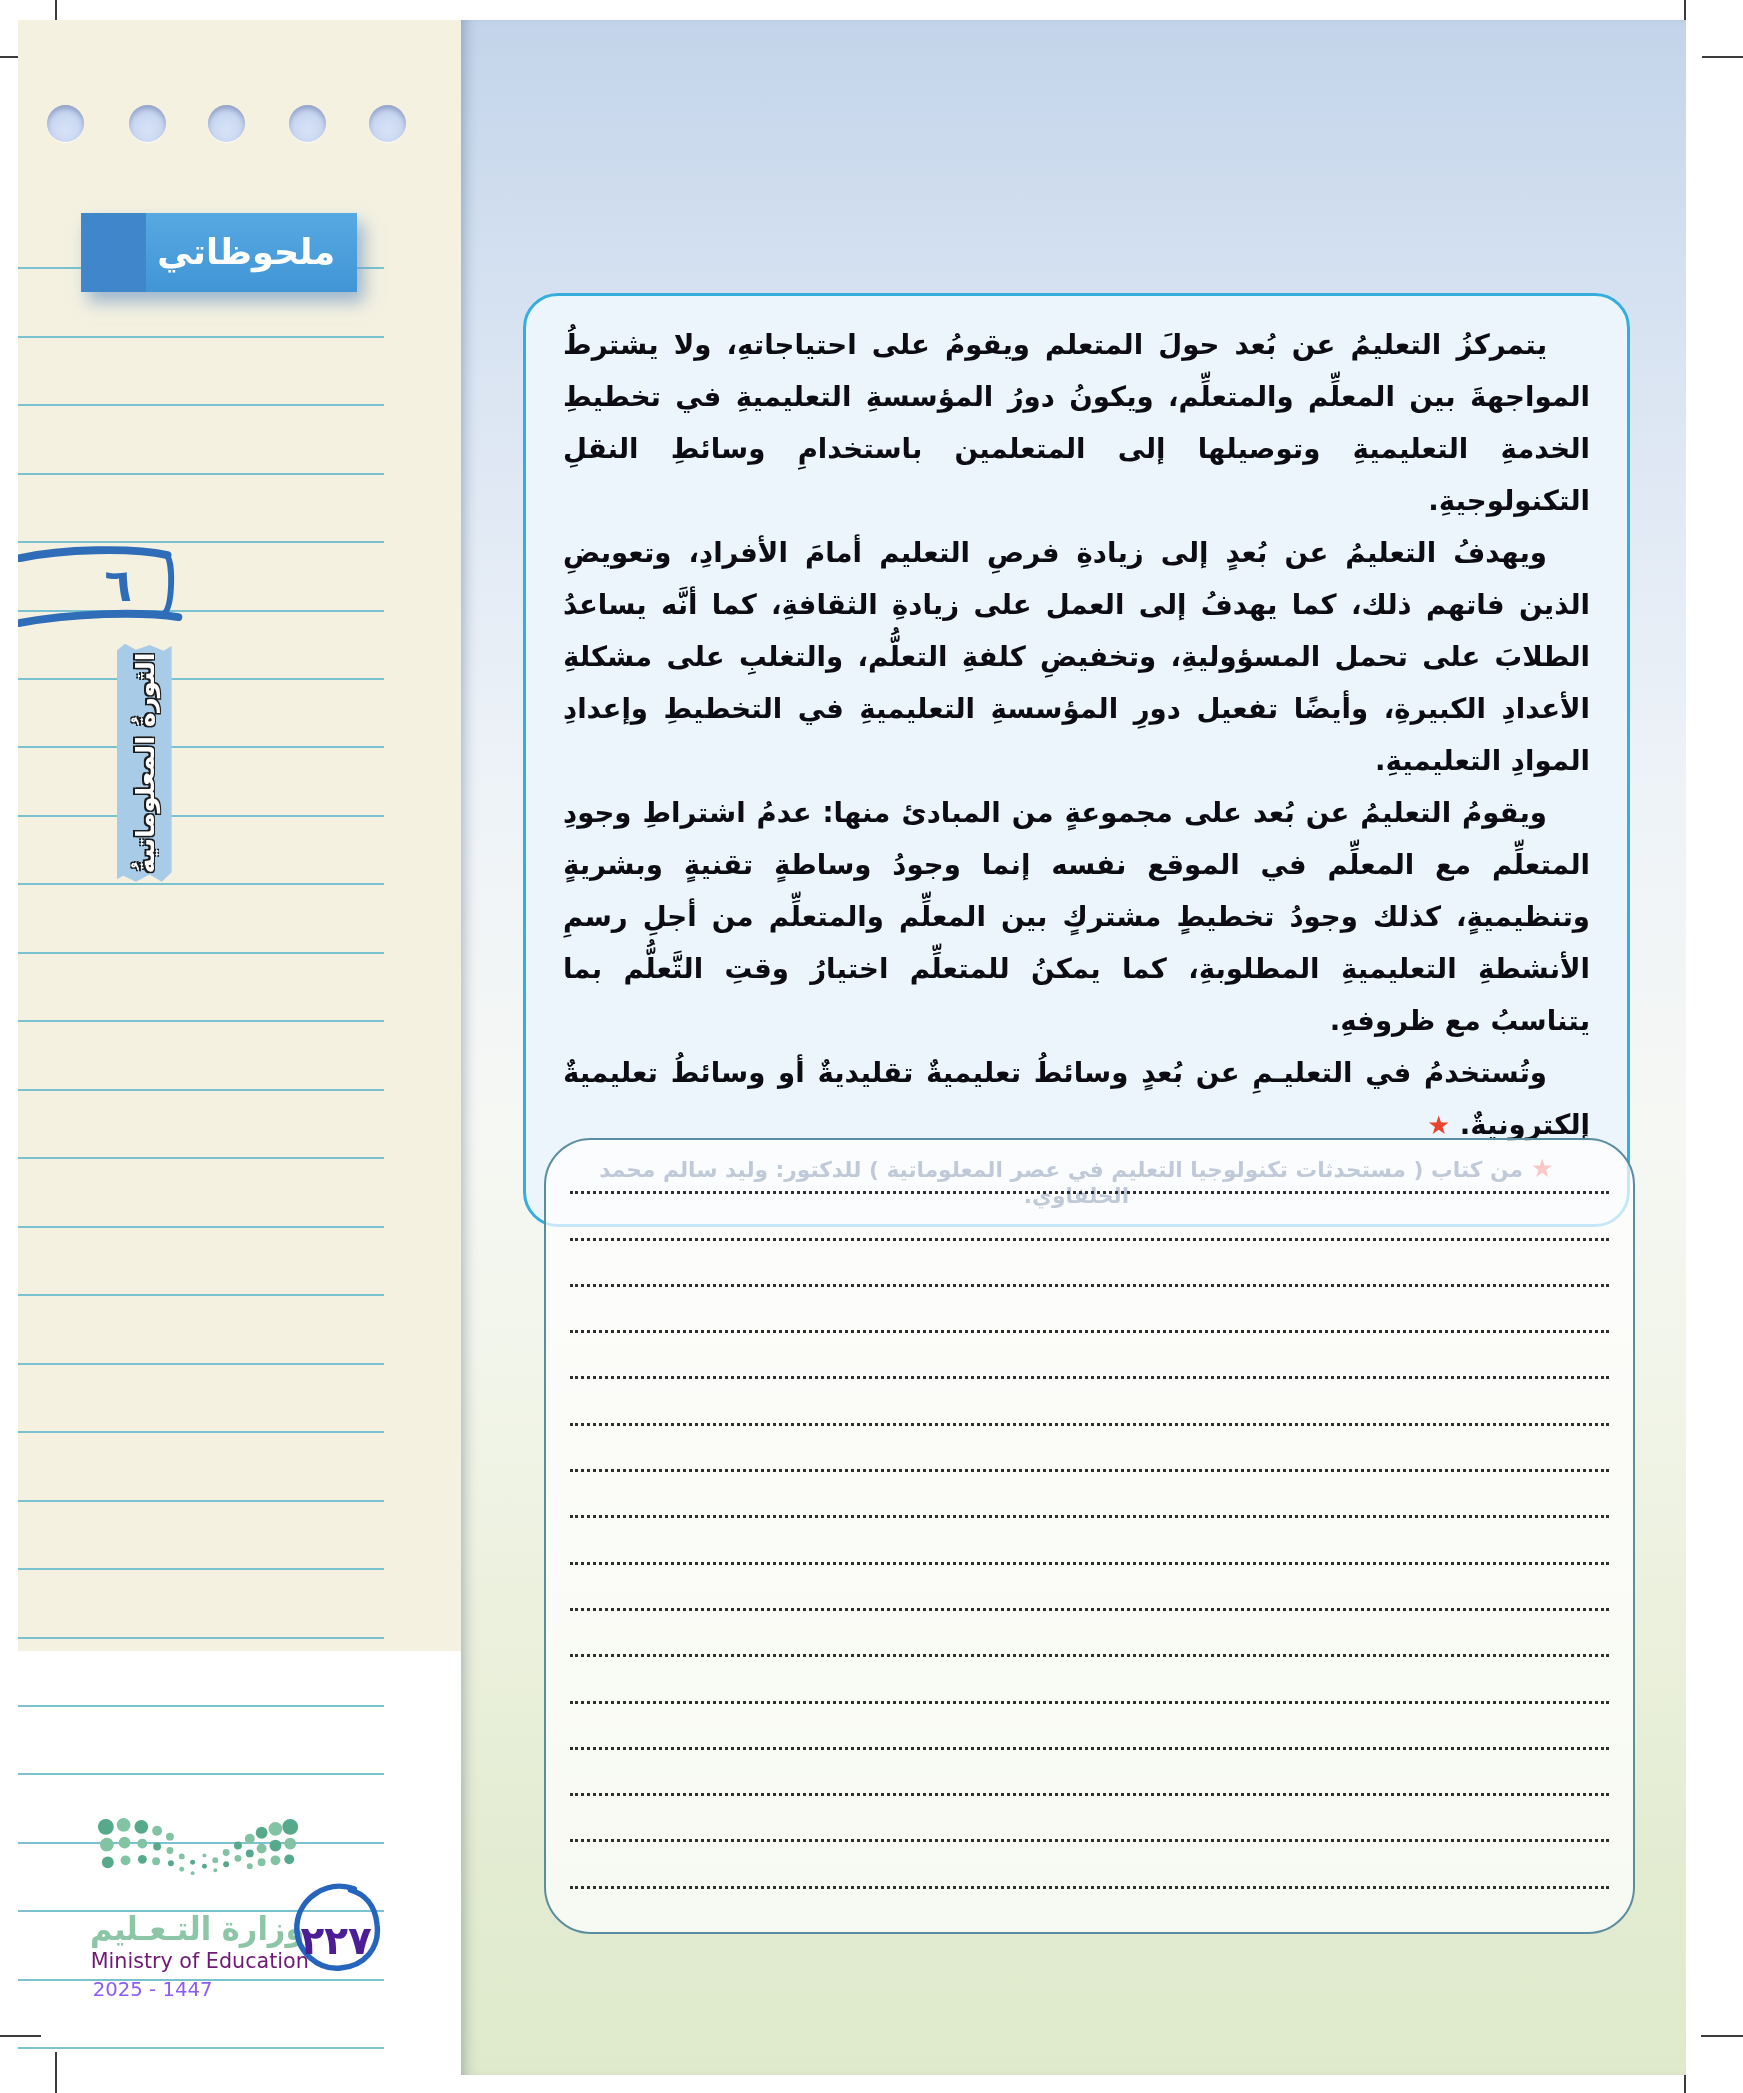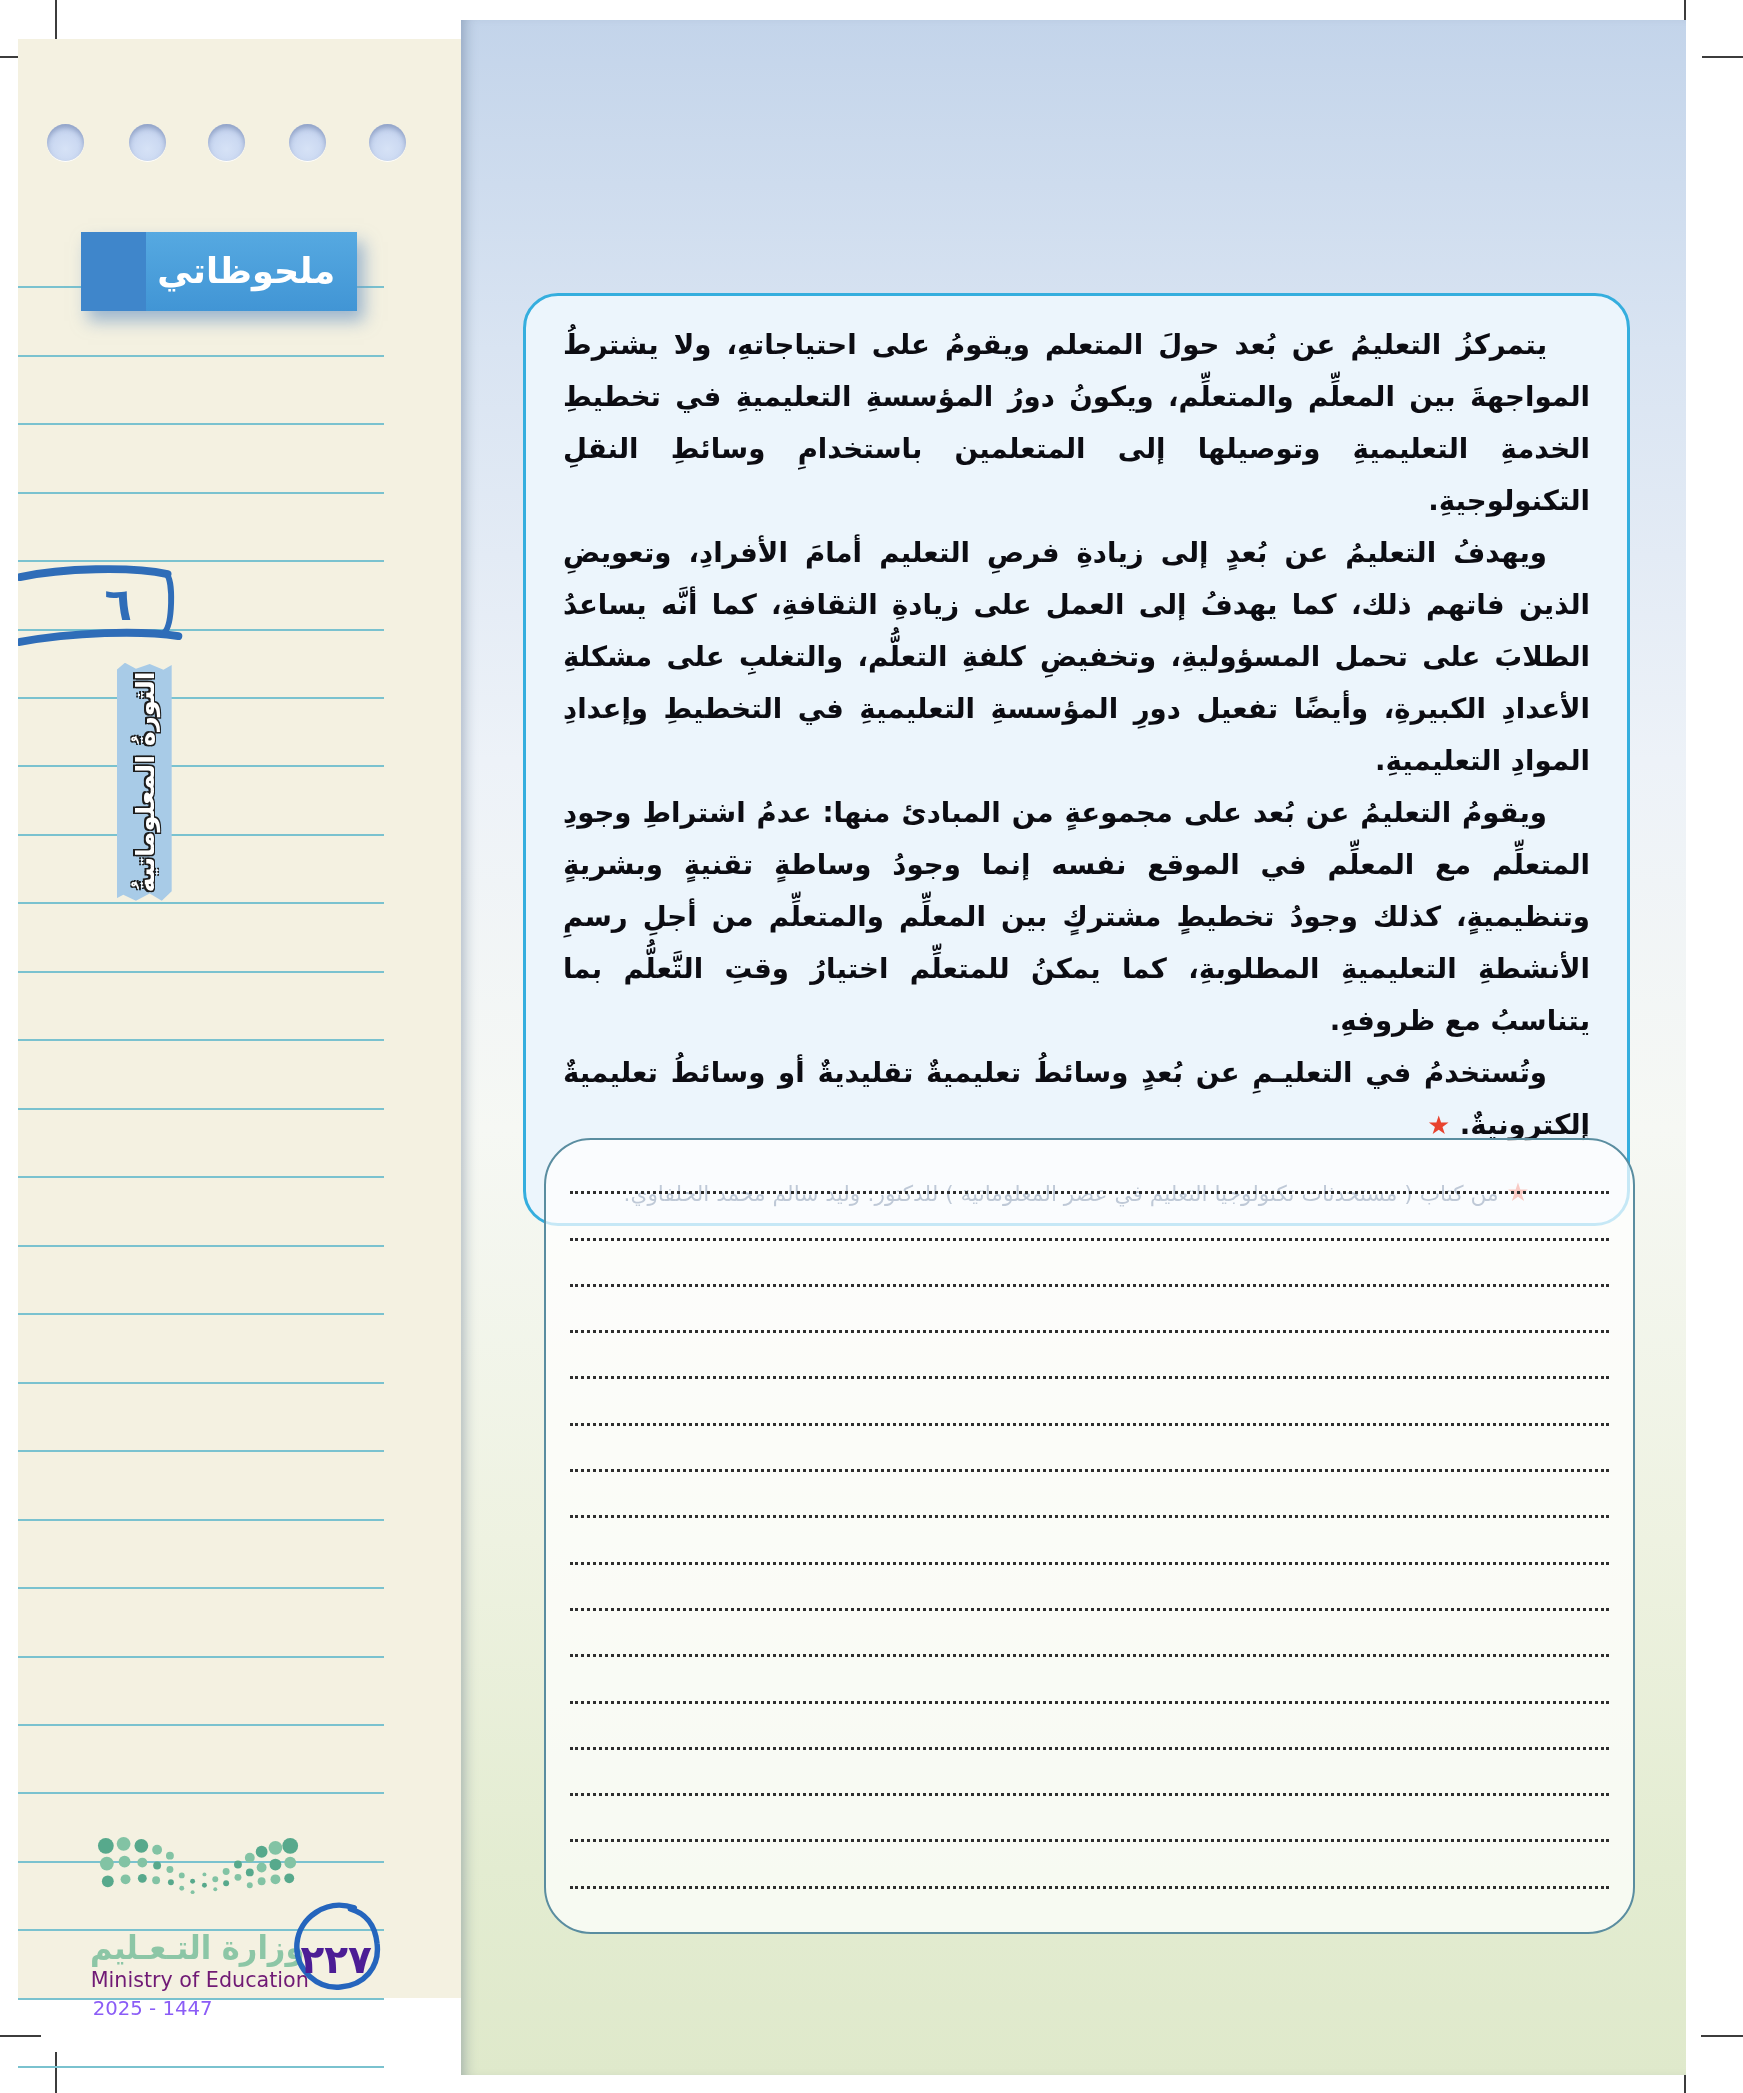--- a/index.html
+++ b/index.html
@@ -3,21 +3,21 @@
 <meta charset="utf-8">
 <style>
   html,body{margin:0;padding:0;background:#ffffff;}
   .page{position:relative;width:1744px;height:2093px;background:#ffffff;overflow:hidden;
         font-family:"DejaVu Sans",sans-serif;}
 
   
   .cm{position:absolute;background:#3c3c3c;}
 
   
-  .notebook{position:absolute;left:17.7px;top:19.7px;width:443px;height:1959px;background:#f4f1e1;margin-top:19px;}
+  .notebook{position:absolute;left:17.7px;top:19.7px;width:443px;height:1631px;background:#f4f1e1;}
   .rline{position:absolute;left:0;width:366px;height:2px;background:#7ac2cf;}
   .hole{position:absolute;top:85px;width:37px;height:37px;border-radius:50%;
         background:radial-gradient(circle at 50% 68%,#d6e2f6,#bdcdec);
         box-shadow:inset 0 3.9px 4.9px rgba(95,115,160,.5), 0 1px 0 rgba(255,255,255,.9);}
 
   .notes-banner{position:absolute;left:63px;top:193px;width:276px;height:79px;
         background:linear-gradient(180deg,#56a9e1,#4195d5);
         box-shadow:6.9px 9.9px 15.8px rgba(110,150,195,.65);}
   .notes-banner .strip{position:absolute;left:0;top:0;width:65px;height:100%;background:#3f86cb;}
   .notes-banner .lbl{position:absolute;left:65px;right:9.9px;top:0;height:100%;
@@ -56,21 +56,21 @@
 
   .question{position:absolute;top:140px;left:39px;right:31.5px;direction:rtl;
         text-align:justify;font-size:29.6px;font-weight:bold;color:#16395f;line-height:63px;}
 
   .reading-box{position:absolute;top:273px;left:62px;width:1107px;box-sizing:border-box;
         border:3px solid #35aede;border-radius:35px;background:#ecf5fc;
         padding:23.6px 37px 15.8px 37px;direction:rtl;}
   .reading-box p{margin:0;font-size:27.6px;font-weight:bold;color:#0c0c12;
         line-height:52px;text-align:justify;text-indent:43px;}
   .star{color:#e8432f;font-size:25.6px;}
-  .footnote{margin-top:26px;text-align:center;font-size:21.7px;font-weight:normal;color:#1c3f70;direction:rtl;}
+  .footnote{margin-top:2px;text-align:center;font-size:21.7px;font-weight:bold;color:#1c3f70;direction:rtl;}
   .footnote .star{margin-left:7.9px;}
 
   .answer-box{position:absolute;top:1118px;left:83px;width:1091px;height:796px;box-sizing:border-box;
         border:2.5px solid #5a8da0;border-radius:47px;background:rgba(255,255,255,.72);}
   .dotline{position:absolute;left:23.6px;right:23.6px;height:0;border-top:3.9px dotted #2e2e2e;}
 </style>
 </head>
 <body>
 
 <div class="page">

